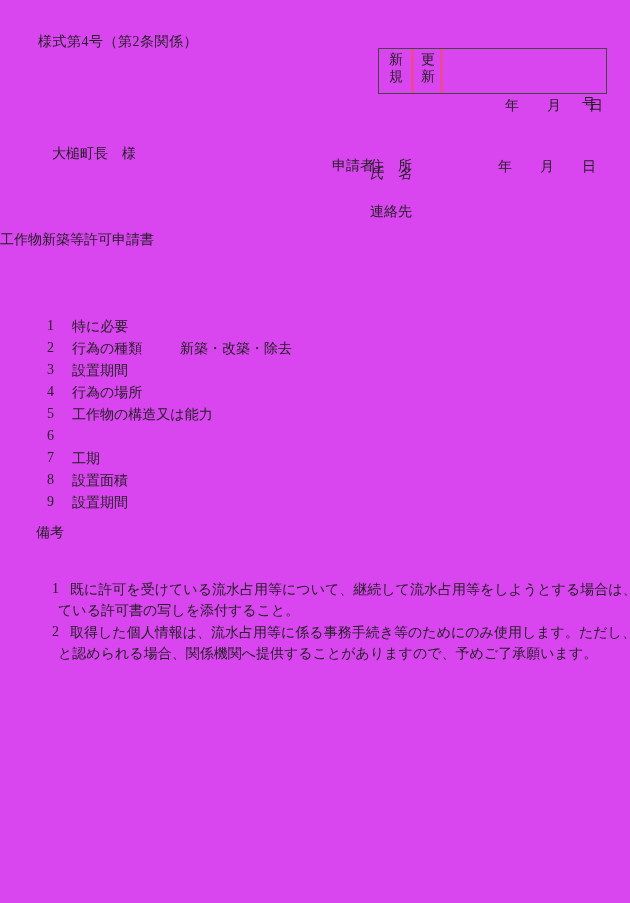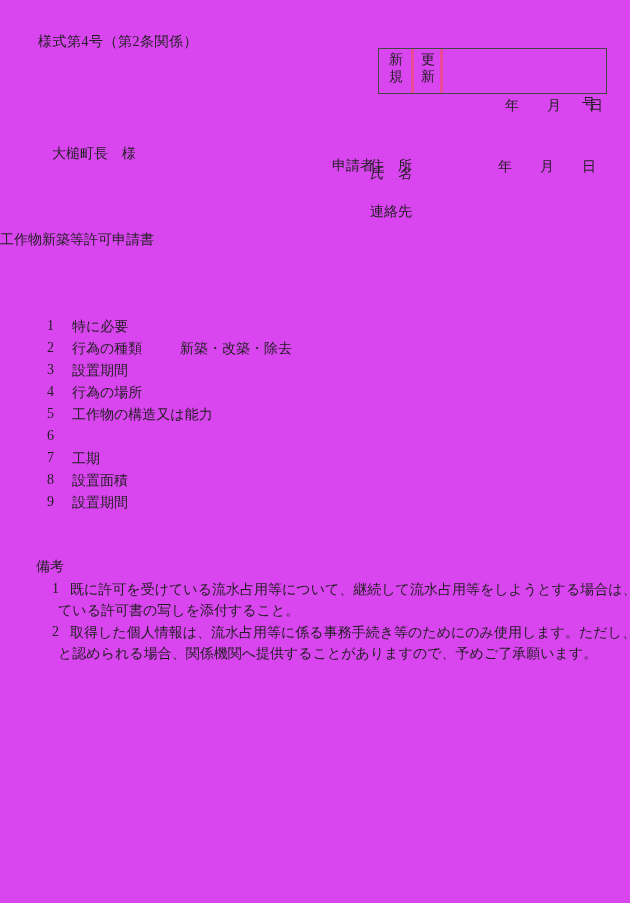--- a/index.html
+++ b/index.html
@@ -57,21 +57,21 @@
   .app-f2 { left: 370px; top: 203px; }
 
   .doc-title { left: 0; top: 231px; width: 588px; text-align: left; }
   .body-par { left: 38px; top: 274px; width: 560px; white-space: pre; }
 
   .item { position: absolute; left: 0; width: 100%; height: 18px; }
   .item .no   { position: absolute; left: 47px; white-space: pre; }
   .item .lab  { position: absolute; left: 72px; white-space: pre; }
   .item .val  { position: absolute; left: 180px; white-space: pre; }
 
-  .remarks-label { left: 36px; top: 558px; font-family: Liberation Serif, serif; }
+  .remarks-label { left: 36px; top: 524px; font-family: Liberation Serif, serif; }
   .note { position: absolute; left: 0; width: 100%; }
   .note .nno { position: absolute; left: 52px; white-space: pre; }
   .note .nl1 { position: absolute; left: 70px; white-space: pre; }
   .note .nl2 { position: absolute; left: 58px; top: 21px; white-space: pre; }
 </style>
 </head>
 <body>
 
 <div class="page">
 

